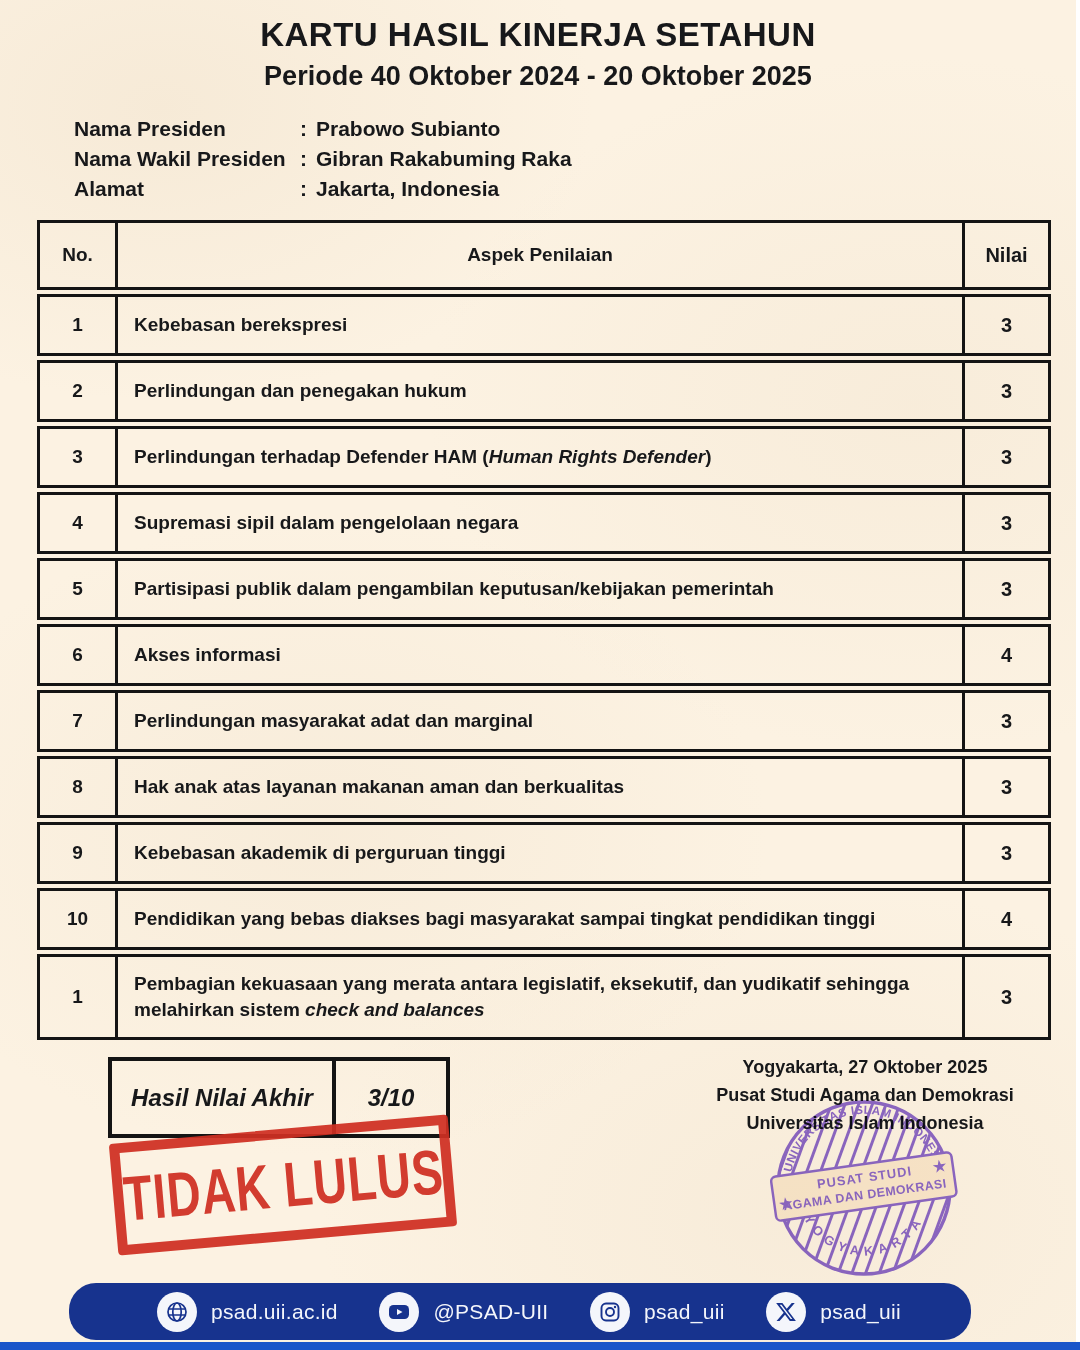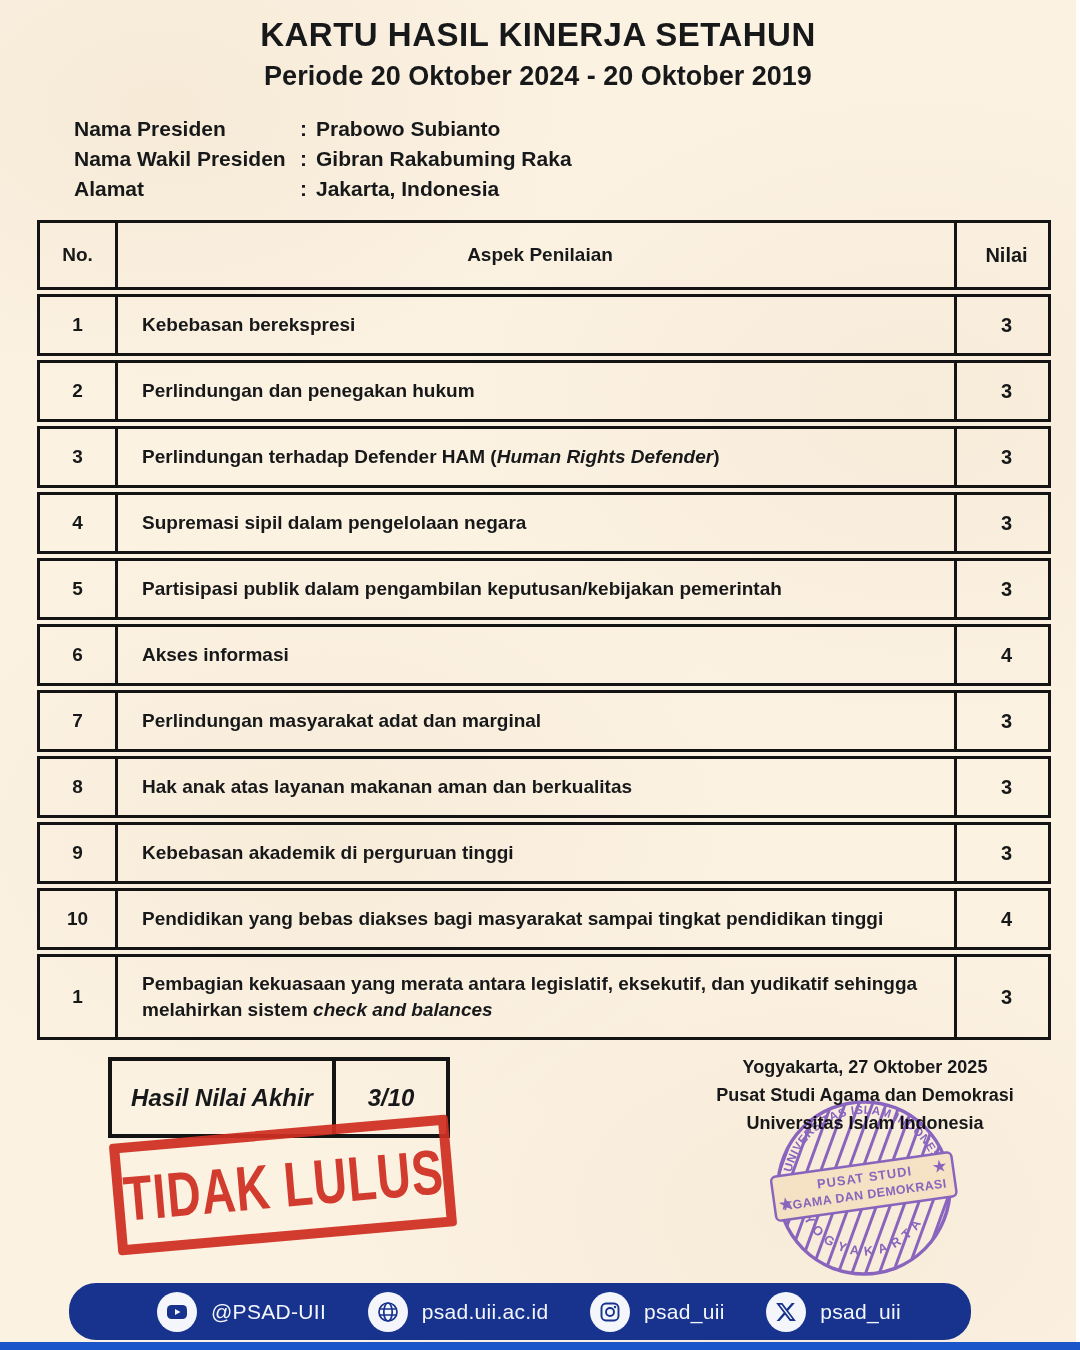--- a/index.html
+++ b/index.html
@@ -24,21 +24,21 @@
   
   .identity{margin:22px 0 0 46px;font-size:21px;font-weight:bold;line-height:30px;}
   .id-row{display:flex;margin-left:28px;}
   .id-label{width:226px;flex:none;}
   .id-colon{flex:none;margin-right:9px;}
   
   .tbl{margin:16px 25px 0 37px;}
   .trow{
     display:flex;align-items:stretch;
     border:3.5px solid #141414;margin-top:4px;
-    box-sizing:border-box;min-height:62px;gap:8px;
+    box-sizing:border-box;min-height:62px;
   }
   .trow.thead{min-height:70px;margin-top:0;}
   .trow.last{min-height:86px;}
   .c{display:flex;align-items:center;box-sizing:border-box;font-weight:bold;font-size:19px;}
   .c-no{width:78px;flex:none;justify-content:center;border-right:3.5px solid #141414;}
   .c-aspek{flex:1;padding:8px 16px;border-right:3.5px solid #141414;}
   .c-aspek .seg{line-height:26px;}
   .c-nilai{width:83px;flex:none;justify-content:center;font-size:20px;}
   .thead .c{justify-content:center;padding:0;}
   .it{font-style:italic;margin-top:48px;}
@@ -84,21 +84,21 @@
   .f-label{color:#f4f6fb;font-size:21px;letter-spacing:.3px;}
   .strip{position:absolute;left:0;top:1342px;width:1080px;height:8px;background:#1a55c9;}
 </style>
 </head>
 <body>
 
 <div class="page">
 
   <div class="hdr">
     <h1>KARTU HASIL KINERJA SETAHUN</h1>
-    <h2>Periode 20 Oktober 2024 - 20 Oktober 2019</h2>
+    <h2>Periode 40 Oktober 2024 - 20 Oktober 2025</h2>
   </div>
 
   <div class="identity">
     <div class="id-row">
       <span class="id-label">Nama Presiden</span>
       <span class="id-colon">:</span>
       <span class="id-value">Prabowo Subianto</span>
     </div>
     <div class="id-row">
       <span class="id-label">Nama Wakil Presiden</span>
@@ -256,36 +256,36 @@
       <text x="97" y="89" text-anchor="middle" font-size="13" letter-spacing="1">PUSAT STUDI</text>
       <text x="95" y="106" text-anchor="middle" font-size="12.5" letter-spacing="0.5">AGAMA DAN DEMOKRASI</text>
       <text x="8" y="105" font-size="15">★</text>
       <text x="167" y="89" font-size="15">★</text>
     </g>
   </svg>
 
   <div class="footer-bar">
     <div class="f-item">
       <span class="f-ic">
-        <svg width="24" height="24" viewBox="0 0 24 24">
-          <rect x="2" y="5" width="20" height="14" rx="4.5" fill="#17338e"></rect>
-          <path d="M10 9l5.5 3L10 15z" fill="#f4f6fb"></path>
-        </svg>
-      </span>
-      <span class="f-label">@PSAD-UII</span>
-    </div>
-    <div class="f-item">
-      <span class="f-ic">
         <svg width="24" height="24" viewBox="0 0 24 24" fill="none" stroke="#17338e" stroke-width="1.7">
           <circle cx="12" cy="12" r="9"></circle>
           <ellipse cx="12" cy="12" rx="4.2" ry="9"></ellipse>
           <path d="M3.5 9h17M3.5 15h17"></path>
         </svg>
       </span>
       <span class="f-label">psad.uii.ac.id</span>
+    </div>
+    <div class="f-item">
+      <span class="f-ic">
+        <svg width="24" height="24" viewBox="0 0 24 24">
+          <rect x="2" y="5" width="20" height="14" rx="4.5" fill="#17338e"></rect>
+          <path d="M10 9l5.5 3L10 15z" fill="#f4f6fb"></path>
+        </svg>
+      </span>
+      <span class="f-label">@PSAD-UII</span>
     </div>
     <div class="f-item">
       <span class="f-ic">
         <svg width="24" height="24" viewBox="0 0 24 24" fill="none" stroke="#17338e" stroke-width="1.9">
           <rect x="3.5" y="3.5" width="17" height="17" rx="4.5"></rect>
           <circle cx="12" cy="12" r="4"></circle>
           <circle cx="17" cy="7" r="1.2" fill="#17338e" stroke="none"></circle>
         </svg>
       </span>
       <span class="f-label">psad_uii</span>

